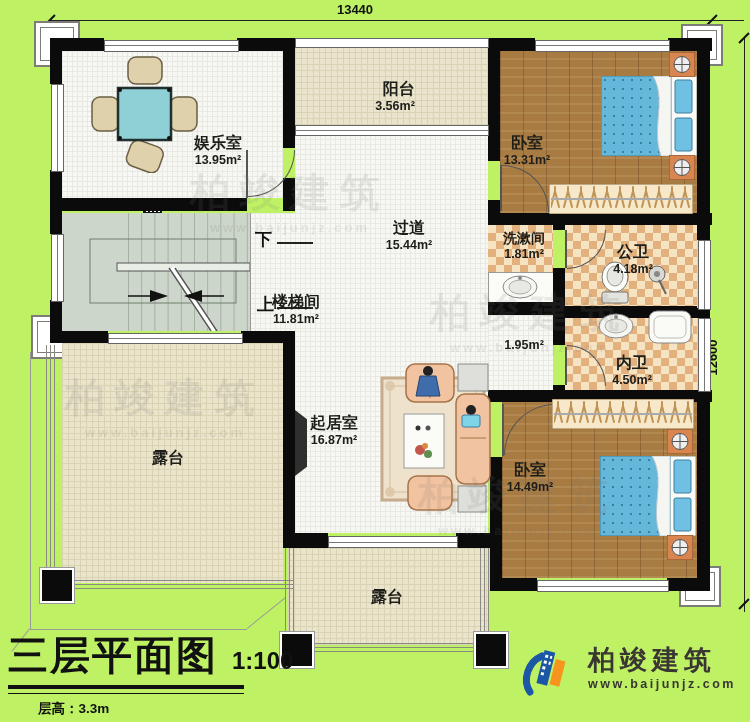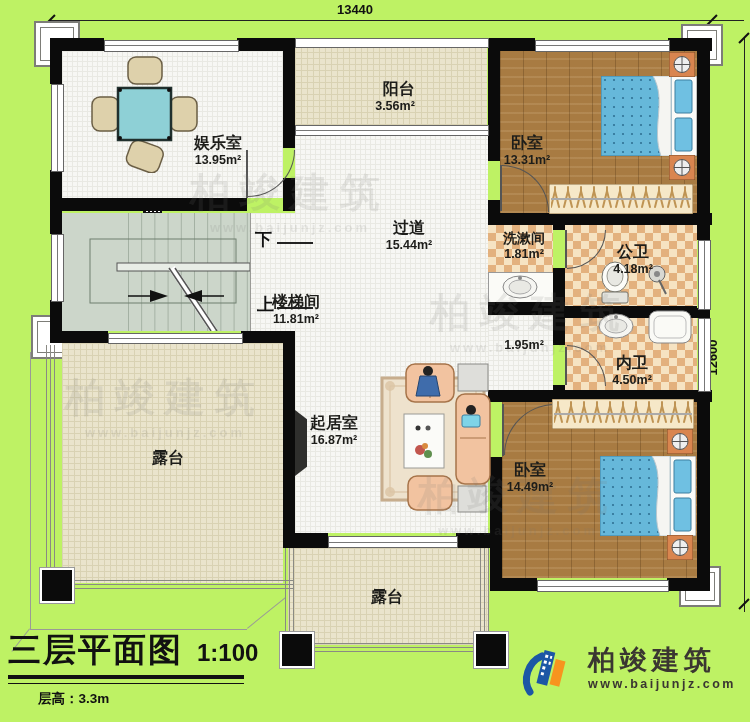--- a/index.html
+++ b/index.html
@@ -40,21 +40,21 @@
   .dim{position:absolute;font-size:13px;font-weight:bold;color:#111;text-align:center;}
   .flue{position:absolute;border:2px solid #7d7d78;background:#fff;}
   .flue:before{content:'';position:absolute;inset:4px;border:1px solid #7d7d78;}
   .pillar{position:absolute;background:#0b0b0b;border:2px solid #fff;outline:1px solid #999;}
   .wm{position:absolute;text-align:center;opacity:.14;color:#787874;z-index:25;pointer-events:none;}
   .wm .b{display:block;font-size:40px;font-weight:bold;letter-spacing:10px;}
   .wm .s{display:block;font-size:13px;font-weight:bold;letter-spacing:3px;}
   .tv{position:absolute;background:#2f2f2d;clip-path:polygon(0 0,100% 14%,100% 86%,0 100%);}
   .hatch{position:absolute;background:repeating-linear-gradient(90deg,#111 0 2px,#fff 2px 4px);border:1px solid #111;}
   #titleblock{position:absolute;left:8px;top:628px;z-index:40;color:#111;}
-  #titleblock .t{font-size:33px;font-weight:bold;display:inline-block;letter-spacing:2px;text-align:center;}
+  #titleblock .t{font-size:40px;font-weight:bold;display:inline-block;letter-spacing:2px;text-align:center;}
   #titleblock .sc{font-size:24px;font-weight:bold;margin-left:14px;}
   #titleblock .ul1{height:4px;background:#111;width:236px;margin-top:2px;}
   #titleblock .ul2{height:1px;background:#111;width:236px;margin-top:4px;}
   #titleblock .info{font-size:13.5px;font-weight:bold;margin:6px 0 0 30px;}
   #brand{position:absolute;left:520px;top:640px;display:flex;align-items:center;z-index:40;}
   #brand .txt{margin-left:10px;}
   #brand .bn{font-size:27px;font-weight:bold;color:#3a3631;letter-spacing:5px;line-height:1;}
   #brand .bu{font-size:12.5px;font-weight:bold;color:#3a3631;letter-spacing:2.5px;margin-top:3px;}
   svg{display:block;}
 </style>

